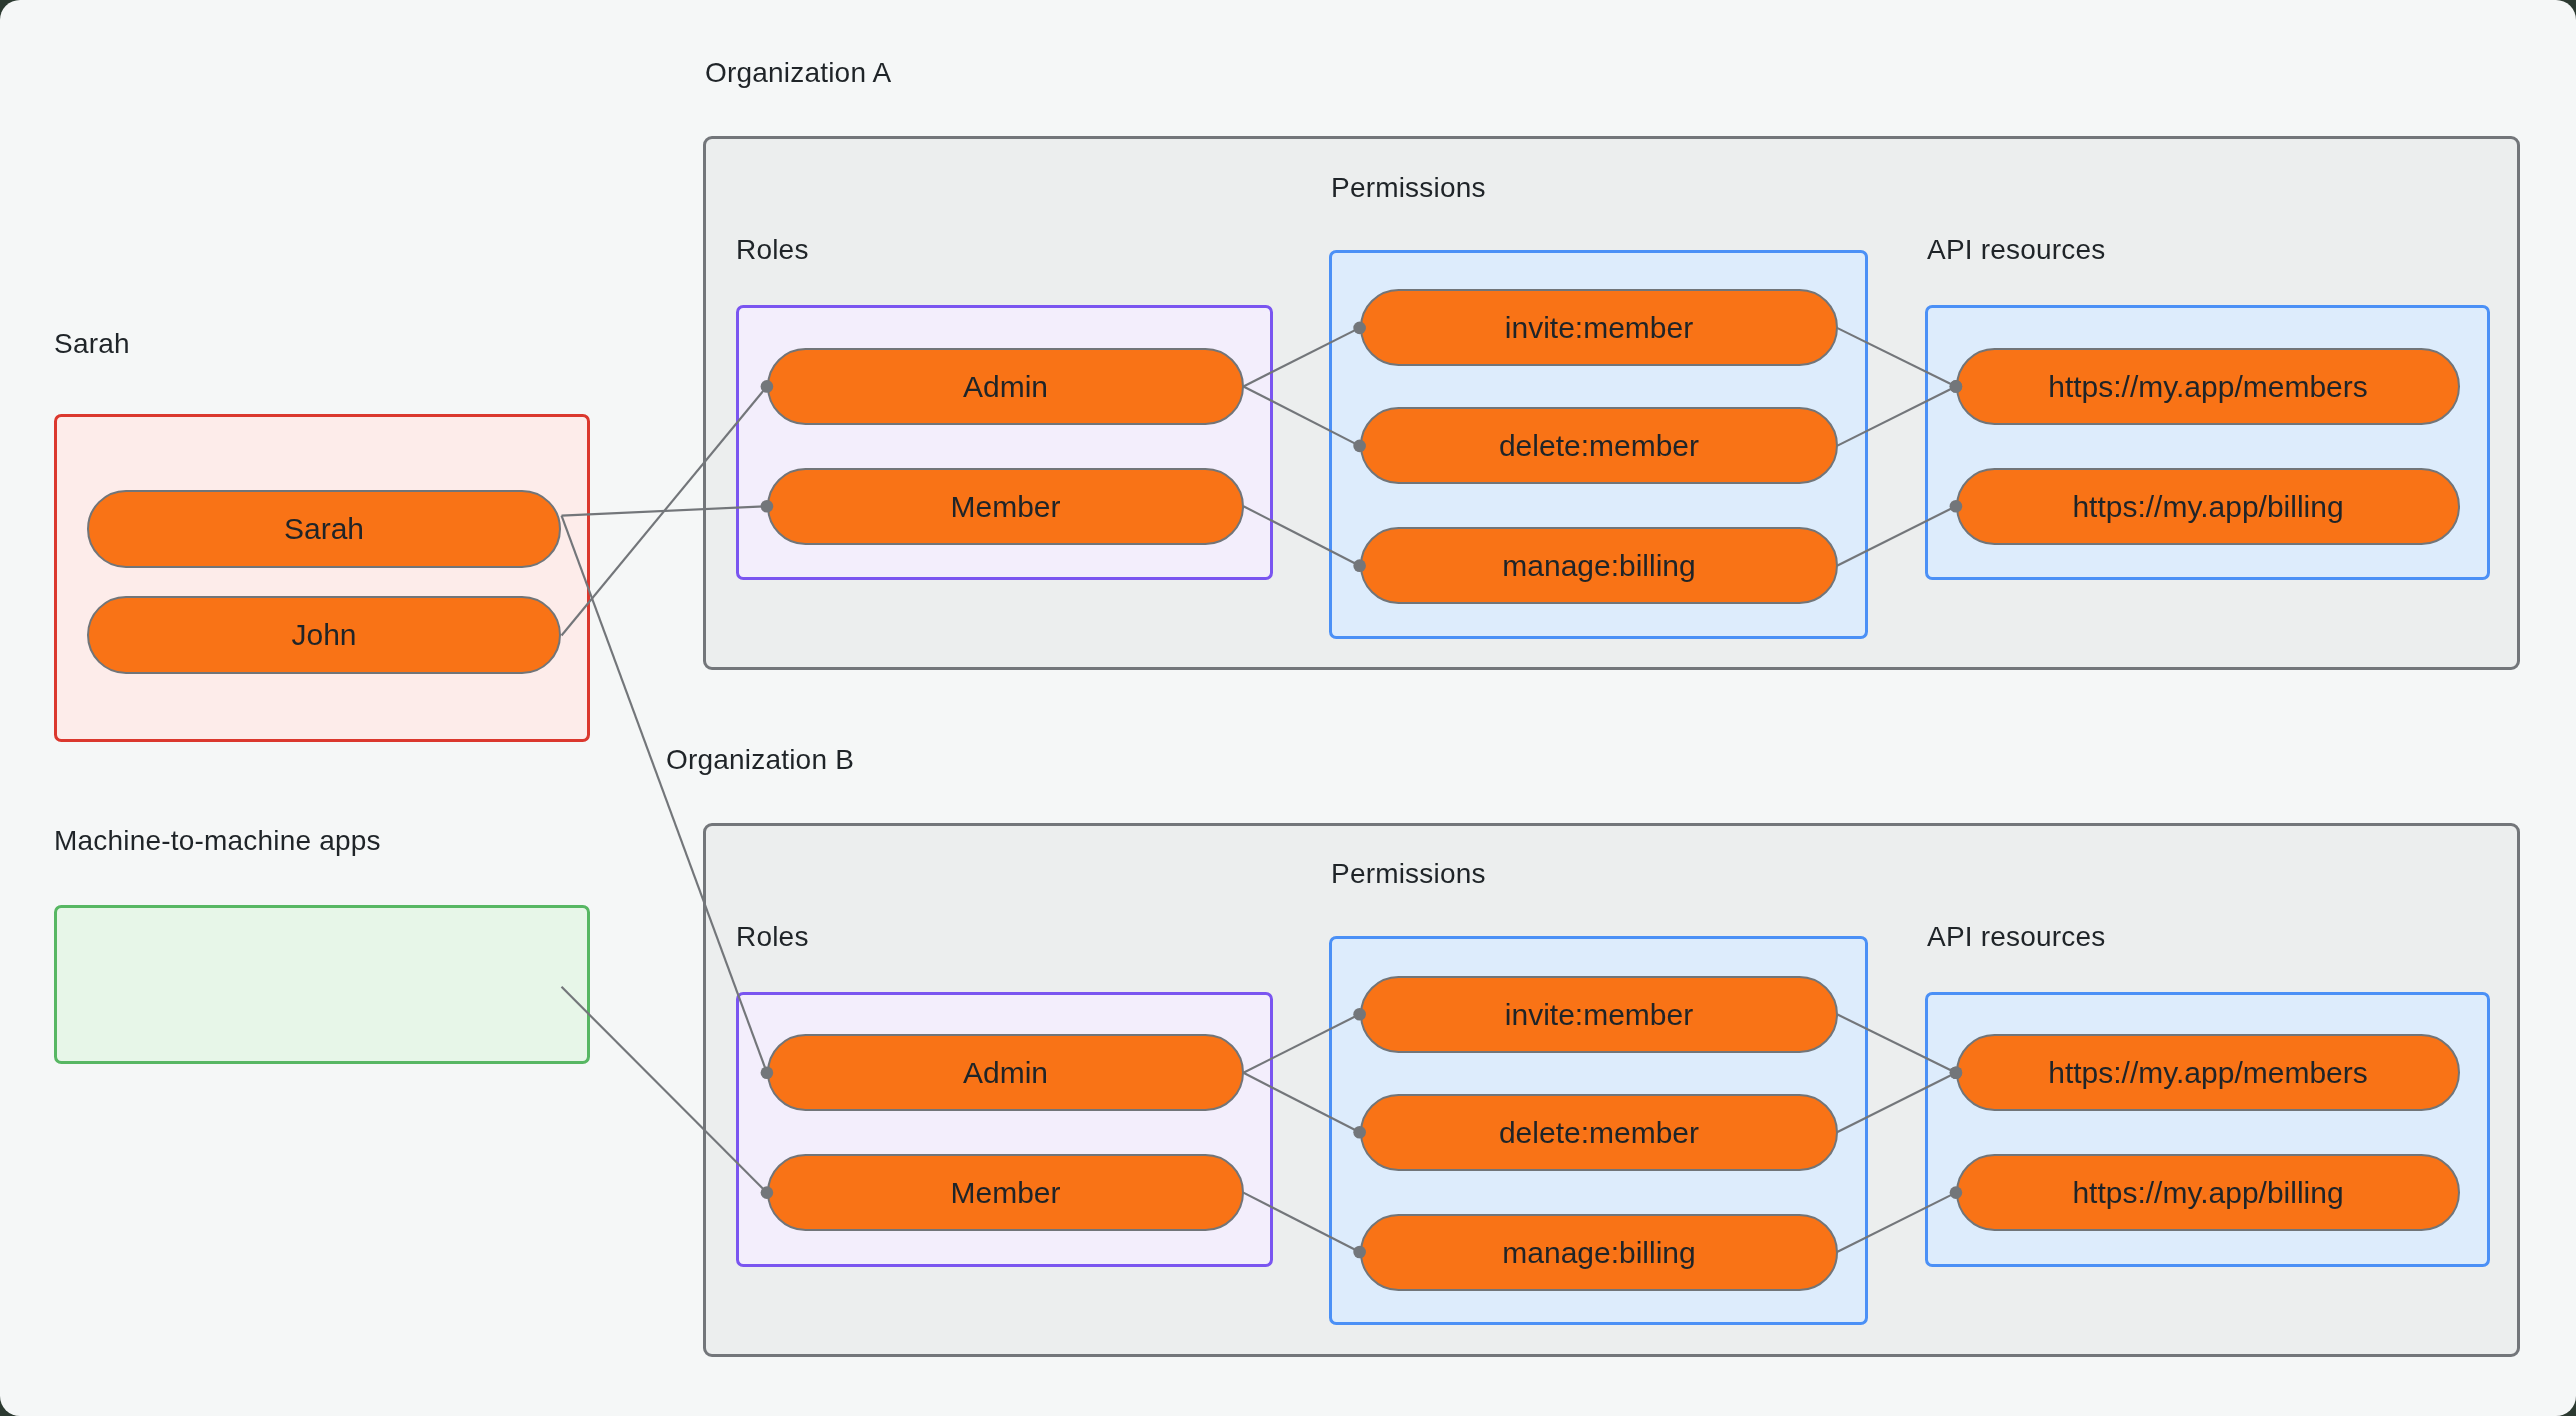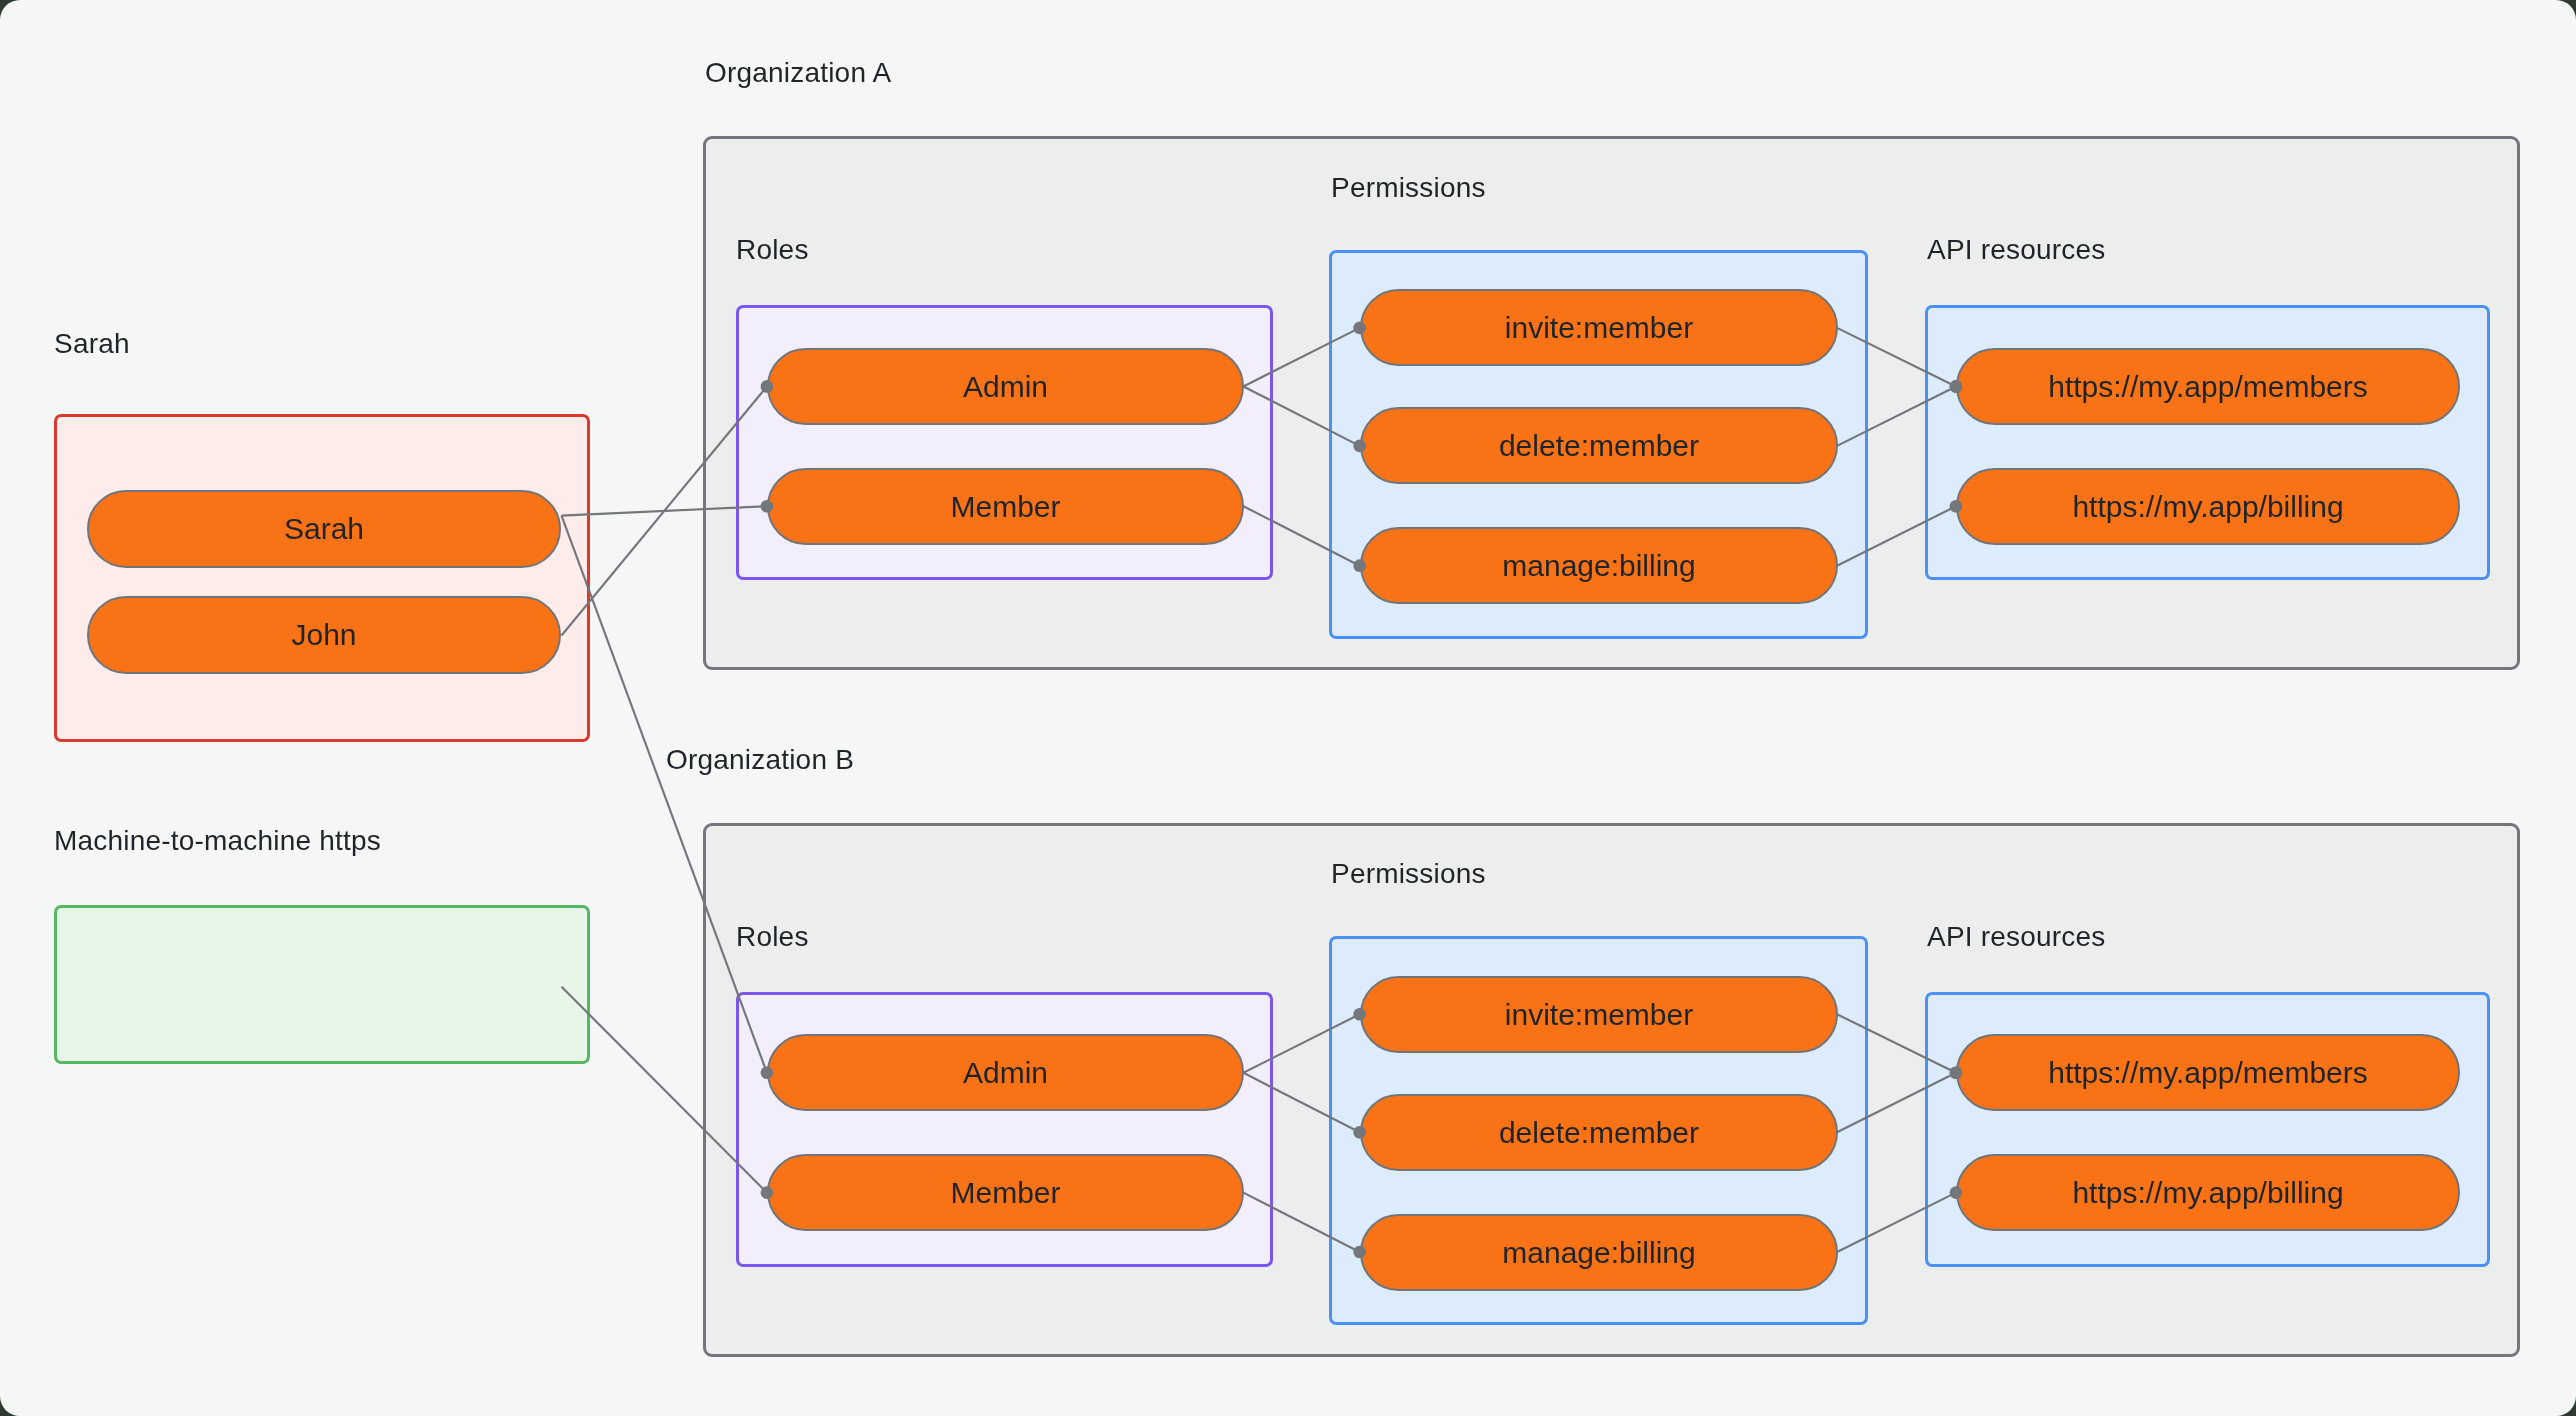--- a/index.html
+++ b/index.html
@@ -28,21 +28,21 @@
 </head>
 <body>
 
 <div class="canvas">
 
   <div class="heading" style="left:54px;top:330px">Sarah</div>
   <div class="groupbox box-users" style="left:54px;top:414px;width:536px;height:328px"></div>
   <div class="pill" style="left:87px;top:490px;width:474px;height:78px">Sarah</div>
   <div class="pill" style="left:87px;top:596px;width:474px;height:78px">John</div>
 
-  <div class="heading" style="left:54px;top:827px">Machine-to-machine https</div>
+  <div class="heading" style="left:54px;top:827px">Machine-to-machine apps</div>
   <div class="groupbox box-m2m" style="left:54px;top:905px;width:536px;height:159px"></div>
 
   <div class="heading" style="left:705px;top:59px">Organization A</div>
   <div class="groupbox box-org" style="left:703px;top:136px;width:1817px;height:534px"></div>
 
   <div class="heading" style="left:736px;top:236px">Roles</div>
   <div class="groupbox box-roles" style="left:736px;top:305px;width:537px;height:275px"></div>
   <div class="pill" style="left:767px;top:348px;width:477px;height:77px">Admin</div>
   <div class="pill" style="left:767px;top:468px;width:477px;height:77px">Member</div>
 

